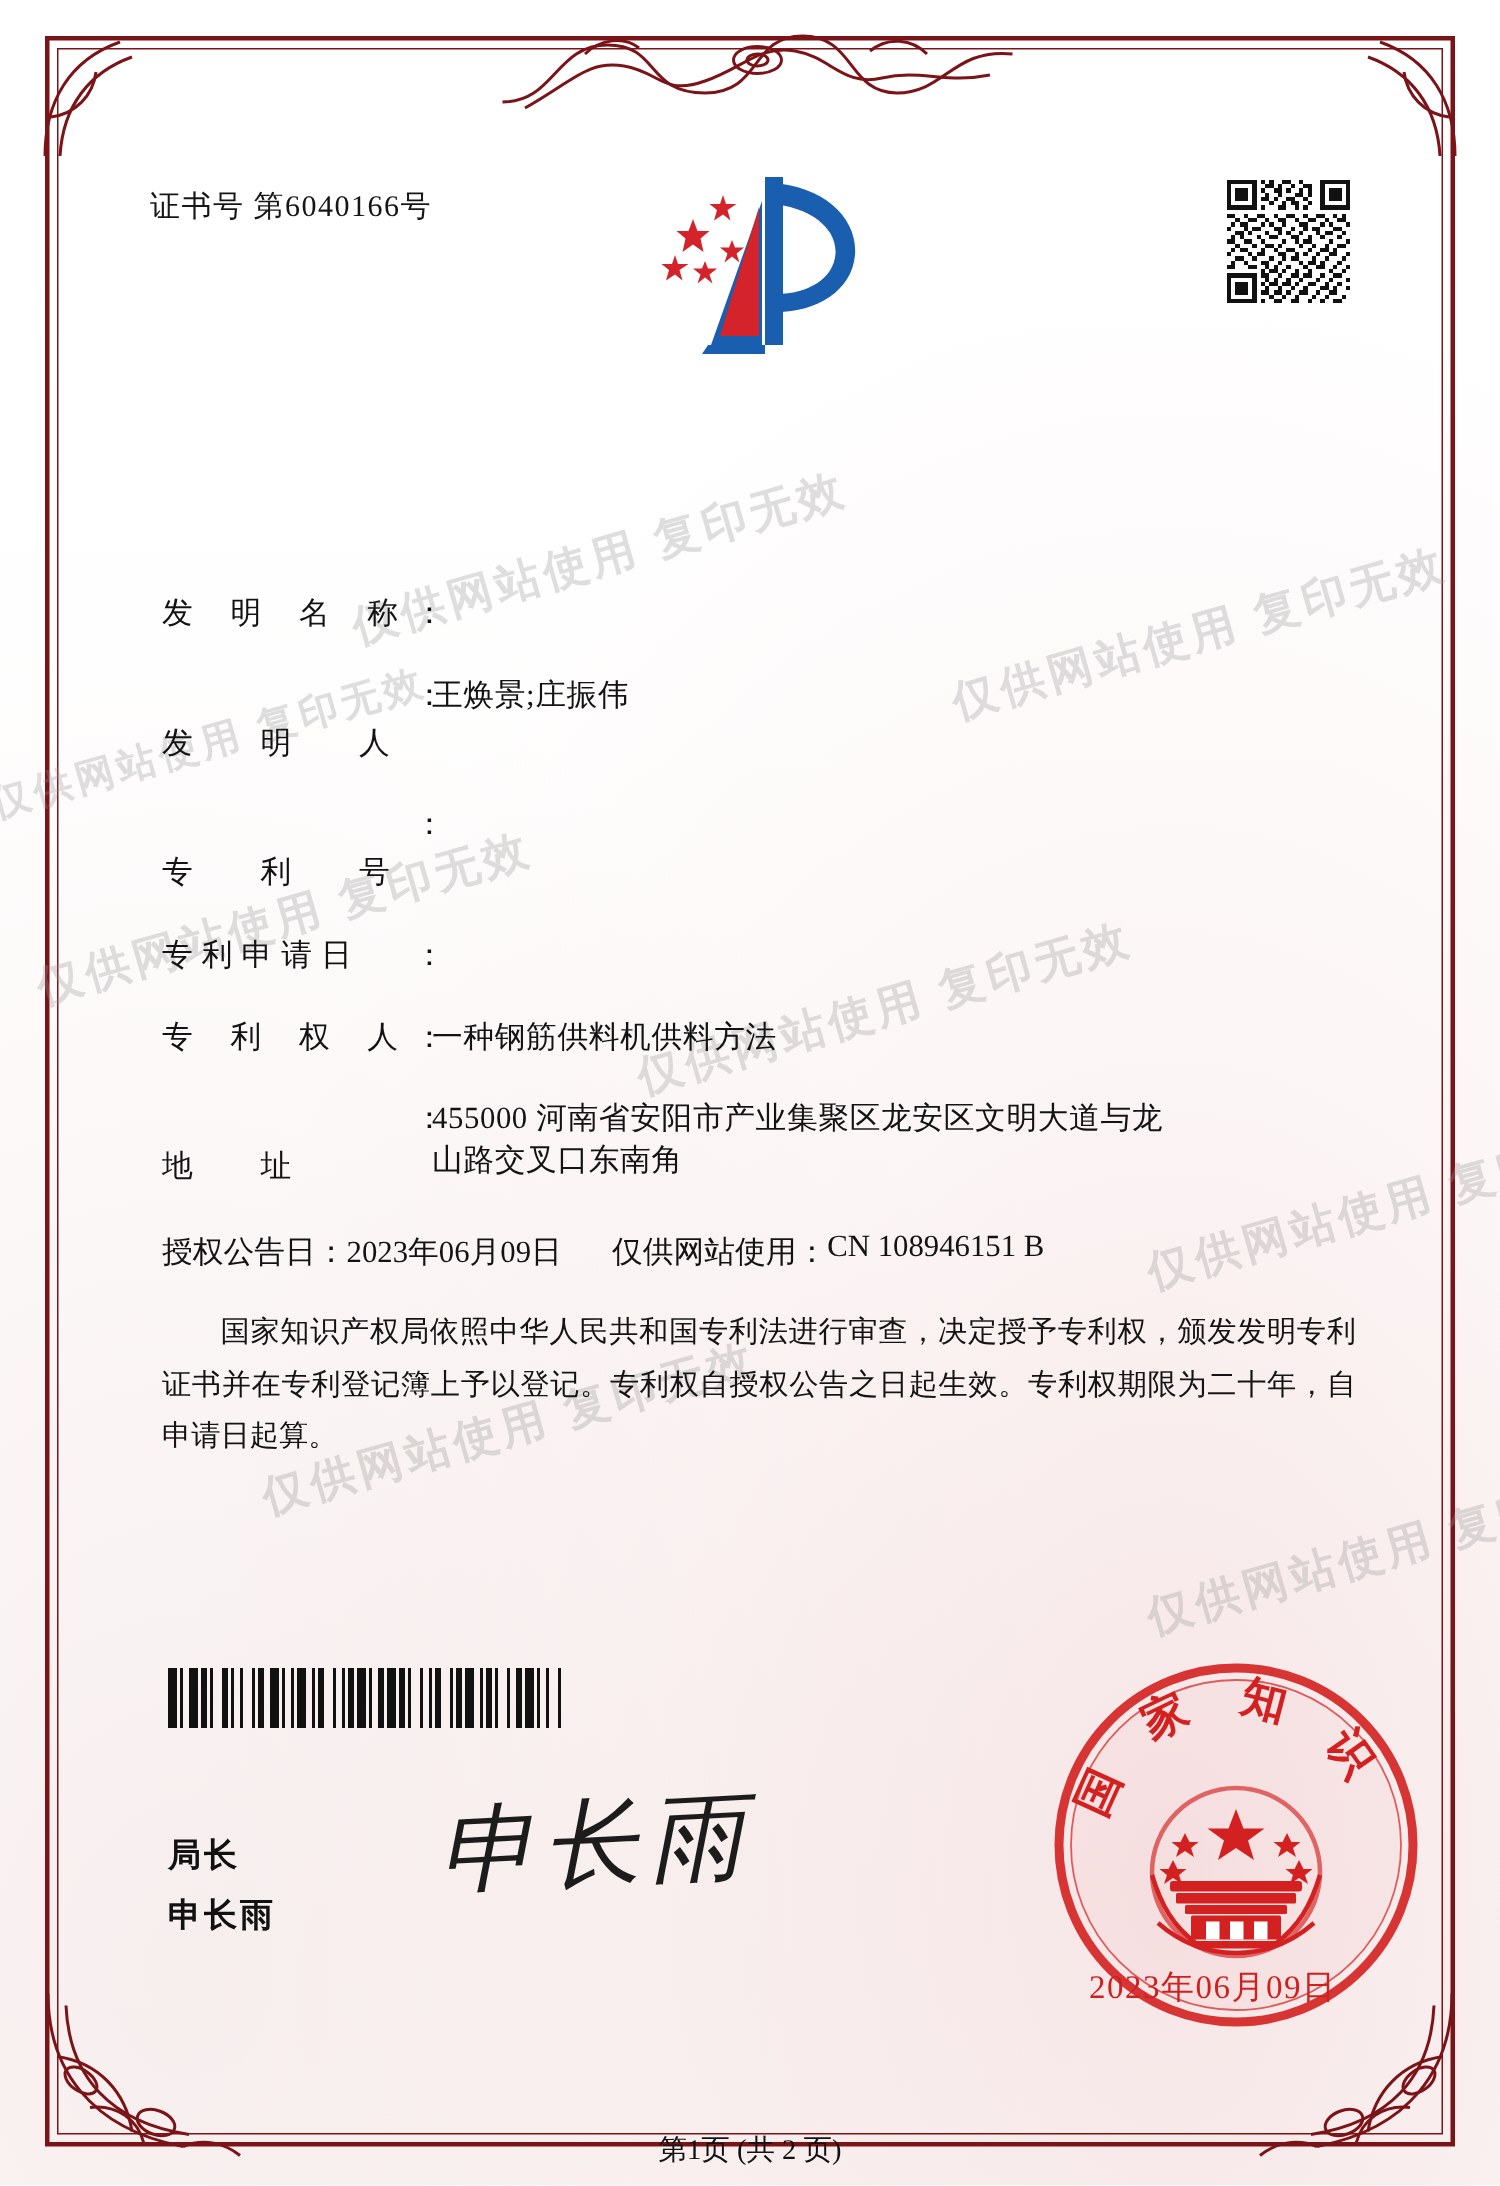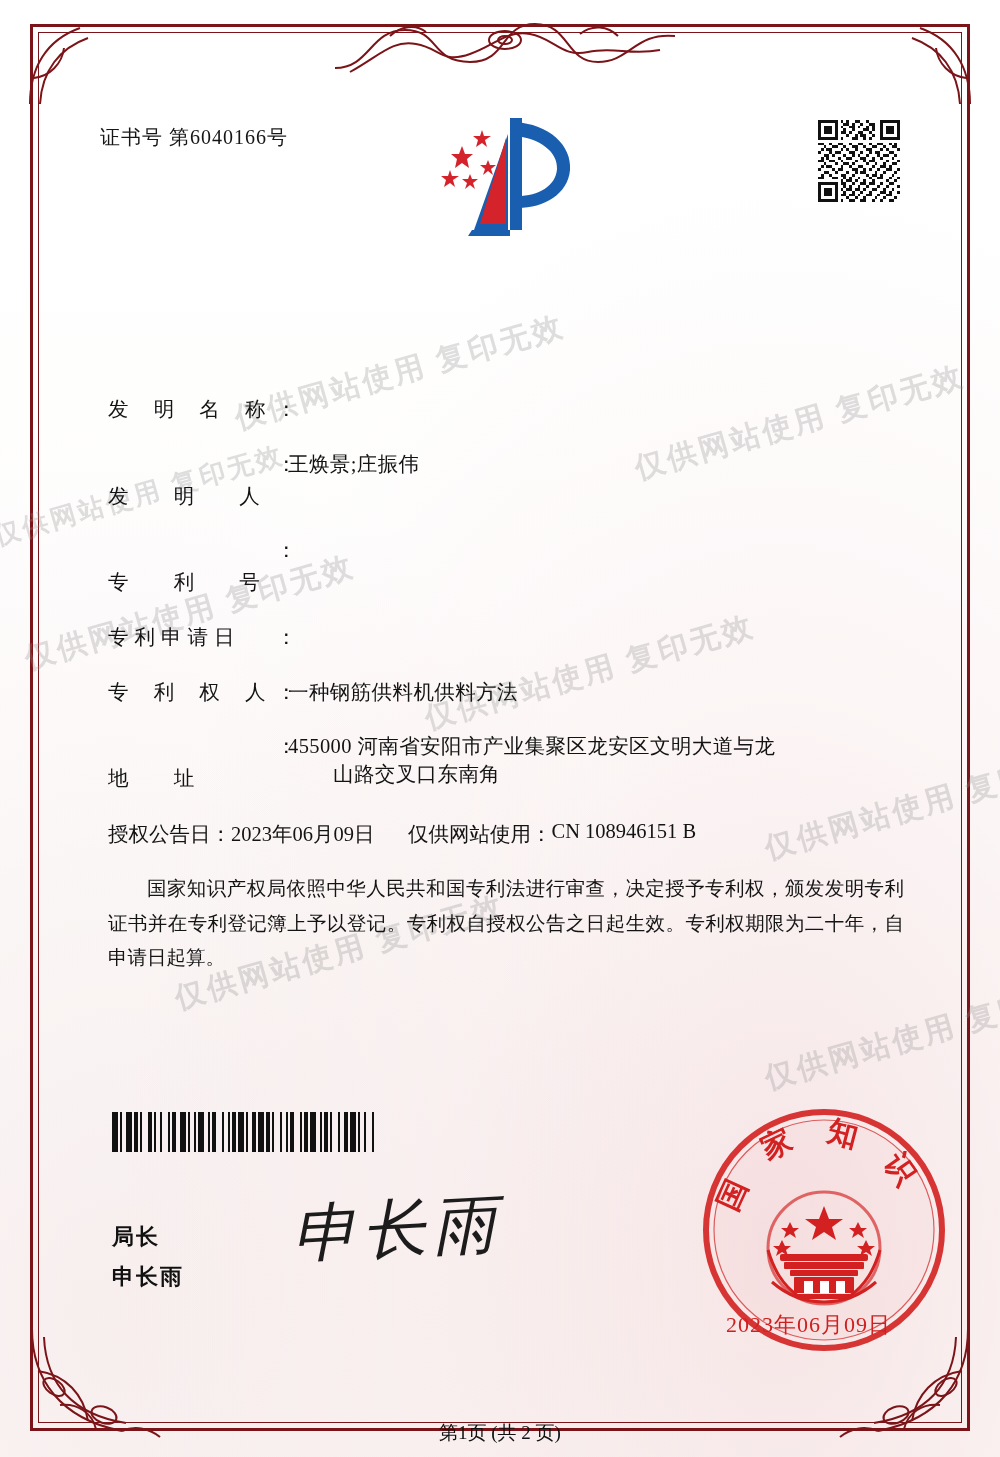--- a/index.html
+++ b/index.html
@@ -122,21 +122,21 @@
     white-space: nowrap;
   }
   .flabel.sp1 { letter-spacing: 10px; }
   .flabel.sp2 { letter-spacing: 20px; margin-top: 32px; }
   .flabel.sp3 { letter-spacing: 6px; }
   .fcolon { flex: 0 0 auto; width: 12px; }
   .fvalue {
     flex: 1 1 auto;
     letter-spacing: 0.4px;
   }
-  .fvalue .line2 { display: block; margin-left: 45px; }
+  .fvalue .line2 { display: block; }
 
   .row-grant {
     display: flex;
     align-items: flex-start;
     margin-top: 2px;
     font-size: 20.5px;
   }
   .row-grant .left  { width: 300px; display:flex; }
   .row-grant .right { display:flex; }
   .row-grant .lab { white-space: nowrap; }

